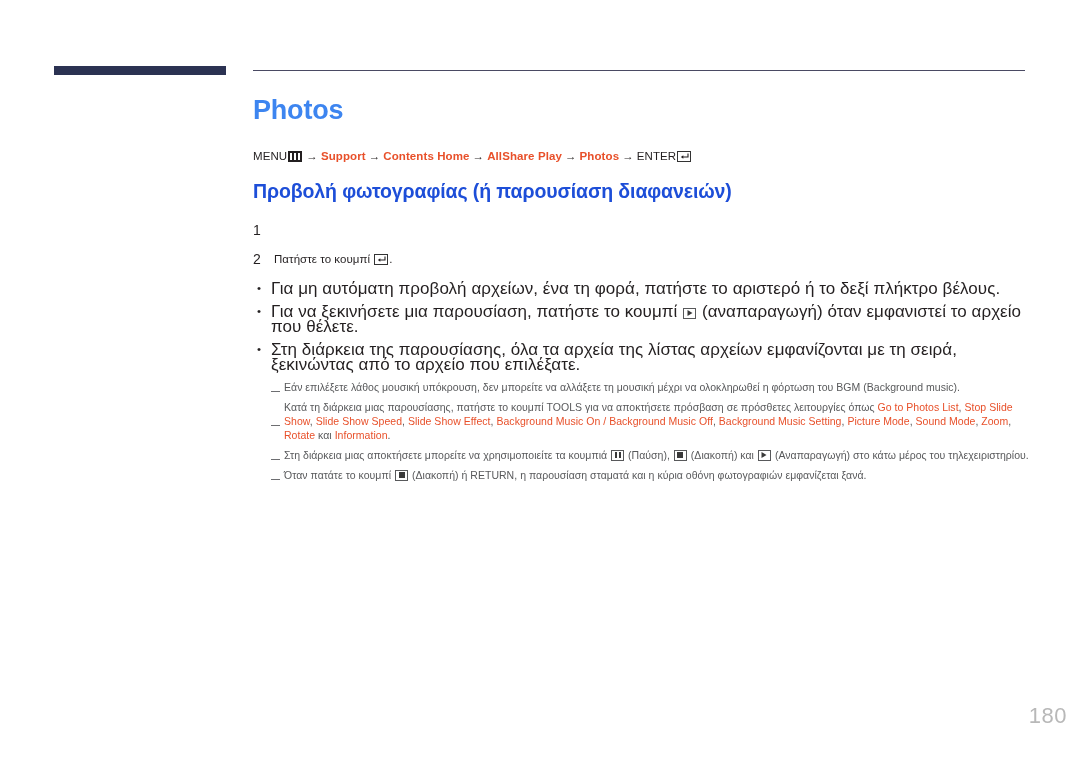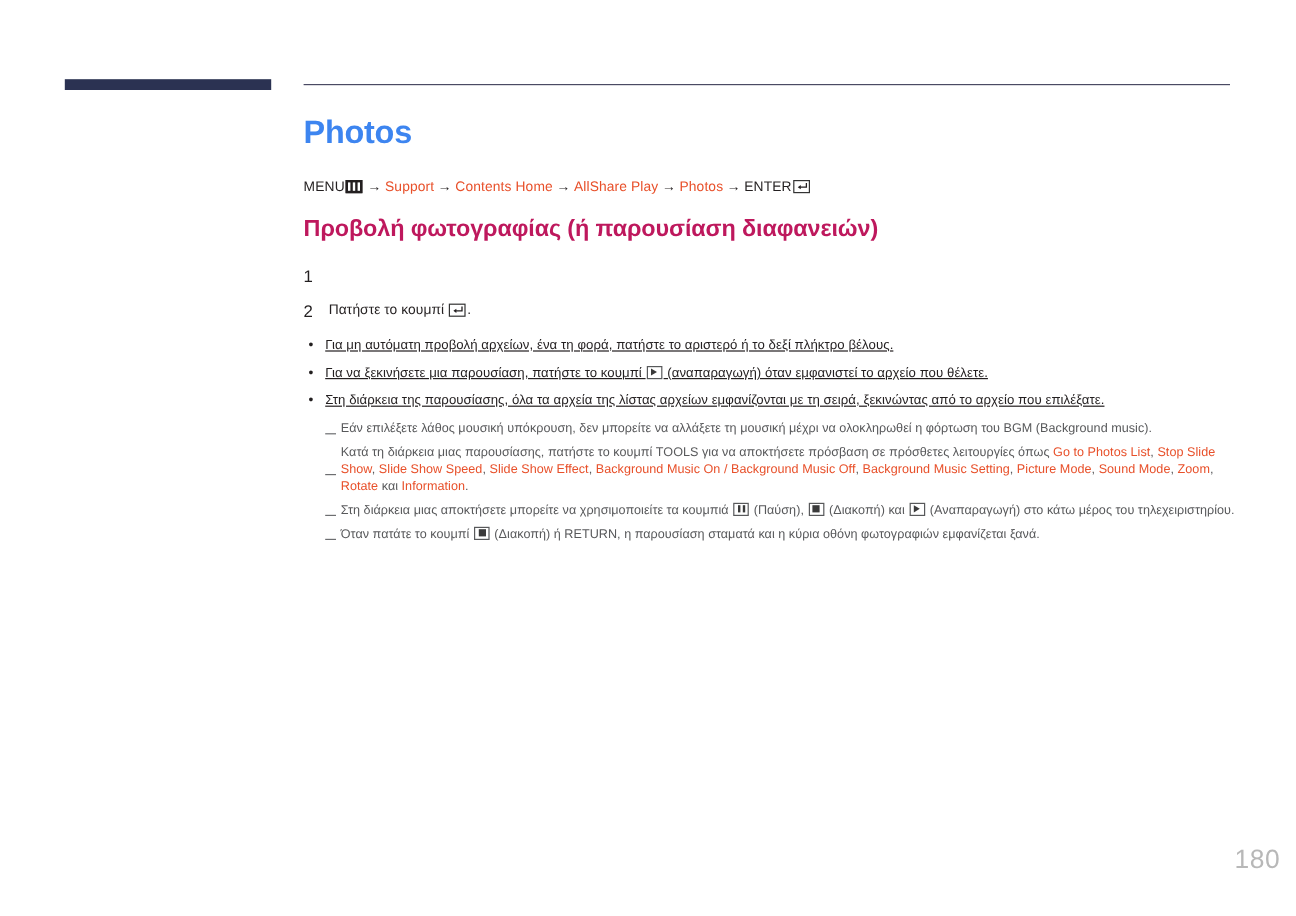--- a/index.html
+++ b/index.html
@@ -61,28 +61,28 @@
     margin: 0;
   }
 
   .menu-path {
     margin-top: 24px;
     font-size: 11.5px;
     color: #231f20;
     white-space: nowrap;
     letter-spacing: 0.1px;
   }
-  .menu-path .hl { color: #e8502a; font-weight: normal; margin-top: 43px; }
+  .menu-path .hl { color: #e8502a; font-weight: bold; margin-top: 43px; }
   .menu-path .arrow { color: #231f20; padding: 0 3px; }
 
   .section-title {
     margin-top: 18px;
     font-size: 19.5px;
     font-weight: bold;
-    color: #be185d;
+    color: #1d4ed8;
     letter-spacing: -0.1px;
   }
 
   
   .steps { margin-top: 20px; }
   .step {
     display: flex;
     align-items: flex-start;
     margin-bottom: 14px;
   }
@@ -112,25 +112,24 @@
     width: 18px;
     flex: 0 0 18px;
     font-size: 11.5px;
     line-height: 15px;
     color: #231f20;
     text-align: left;
     padding-left: 4px;
     box-sizing: border-box;
   }
   .bullet-text {
-    font-size: 11px;
+    font-size: 17px;
     line-height: 15px;
     color: #231f20;
     letter-spacing: 0.05px;
-    text-decoration: underline;
   }
 
   
   .notes { margin-top: 4px; margin-left: 18px; }
   .note {
     display: flex;
     align-items: center;
     margin-bottom: 6px;
   }
   .note-dash {

